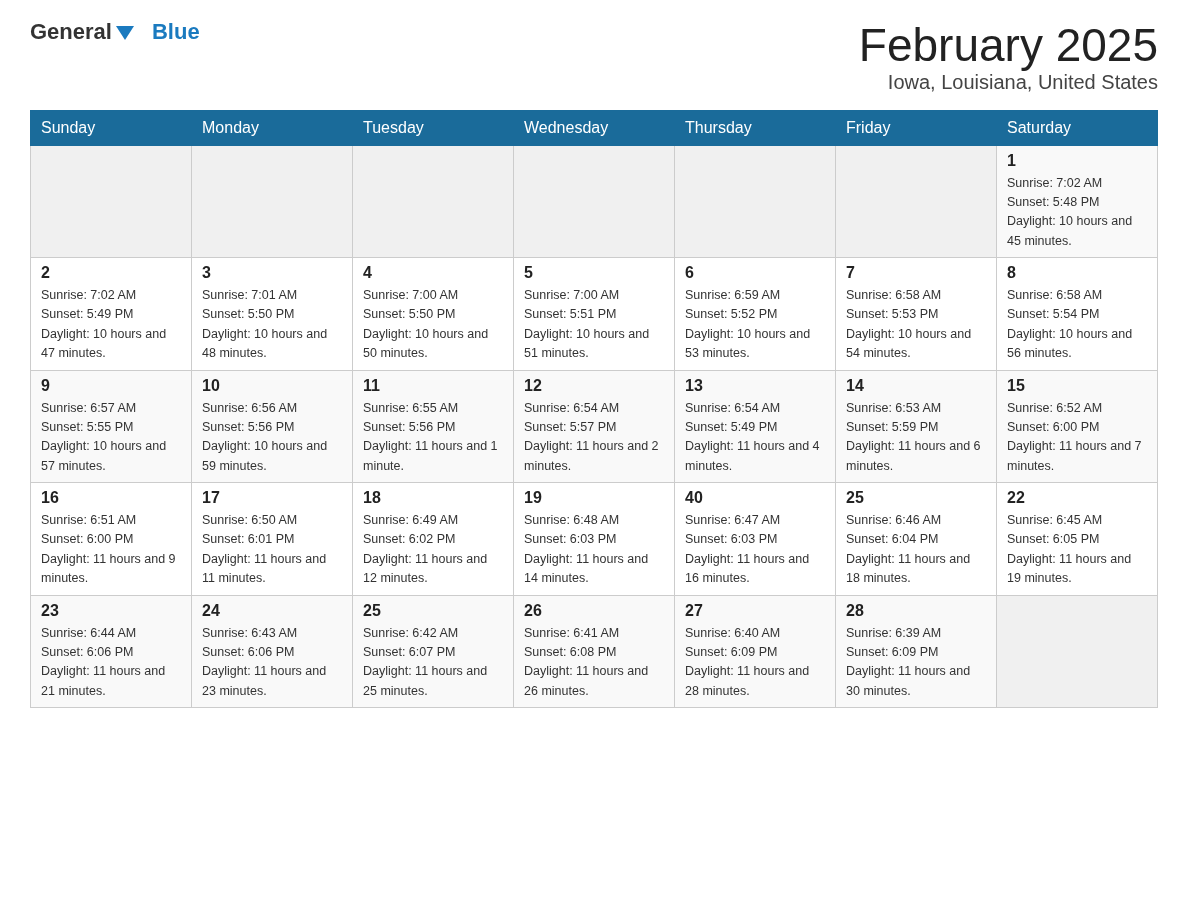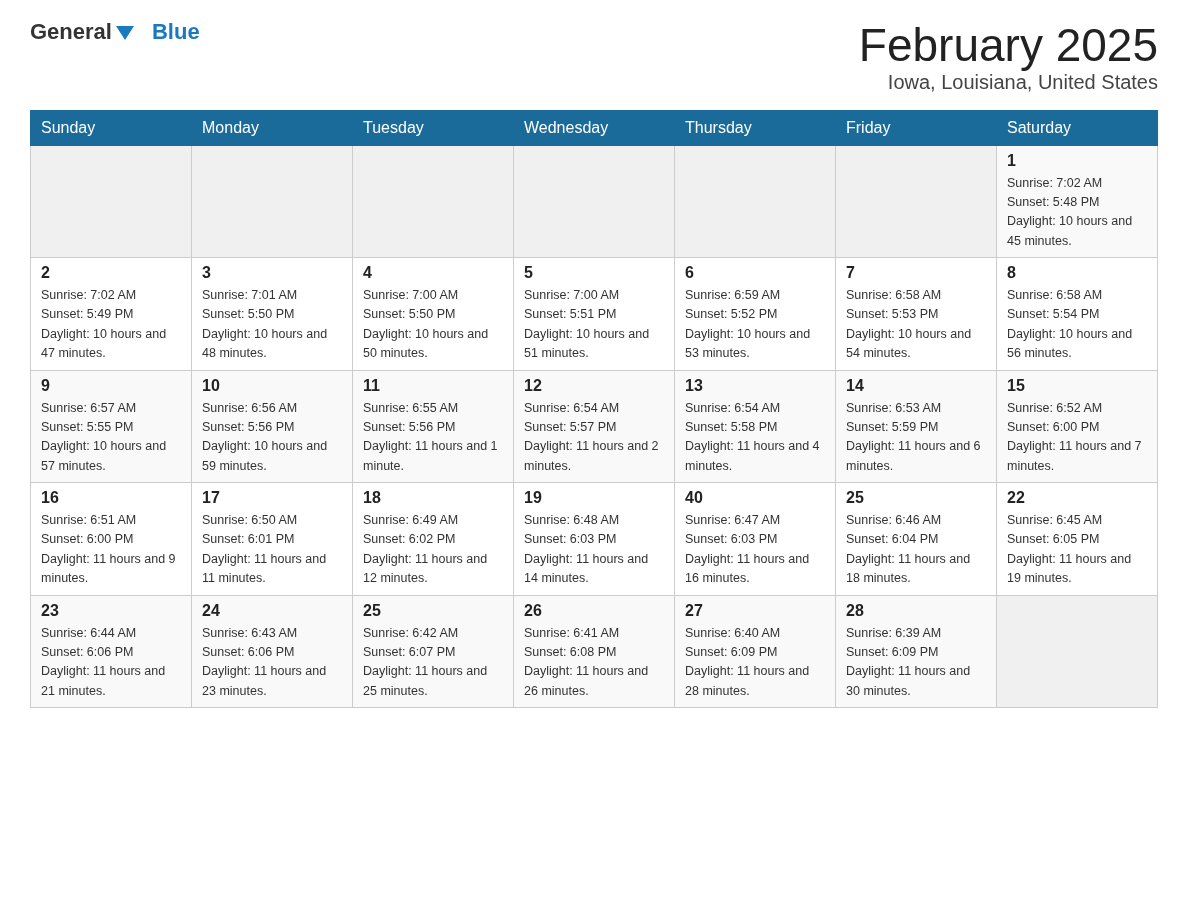--- a/index.html
+++ b/index.html
@@ -213,21 +213,21 @@
         <td>
           <div class="day-number">12</div>
           <div class="day-info">Sunrise: 6:54 AM
 Sunset: 5:57 PM
 Daylight: 11 hours
 and 2 minutes.</div>
         </td>
         <td>
           <div class="day-number">13</div>
           <div class="day-info">Sunrise: 6:54 AM
-Sunset: 5:58 PM
+Sunset: 5:49 PM
 Daylight: 11 hours
 and 4 minutes.</div>
         </td>
         <td>
           <div class="day-number">14</div>
           <div class="day-info">Sunrise: 6:53 AM
 Sunset: 5:59 PM
 Daylight: 11 hours
 and 6 minutes.</div>
         </td>

